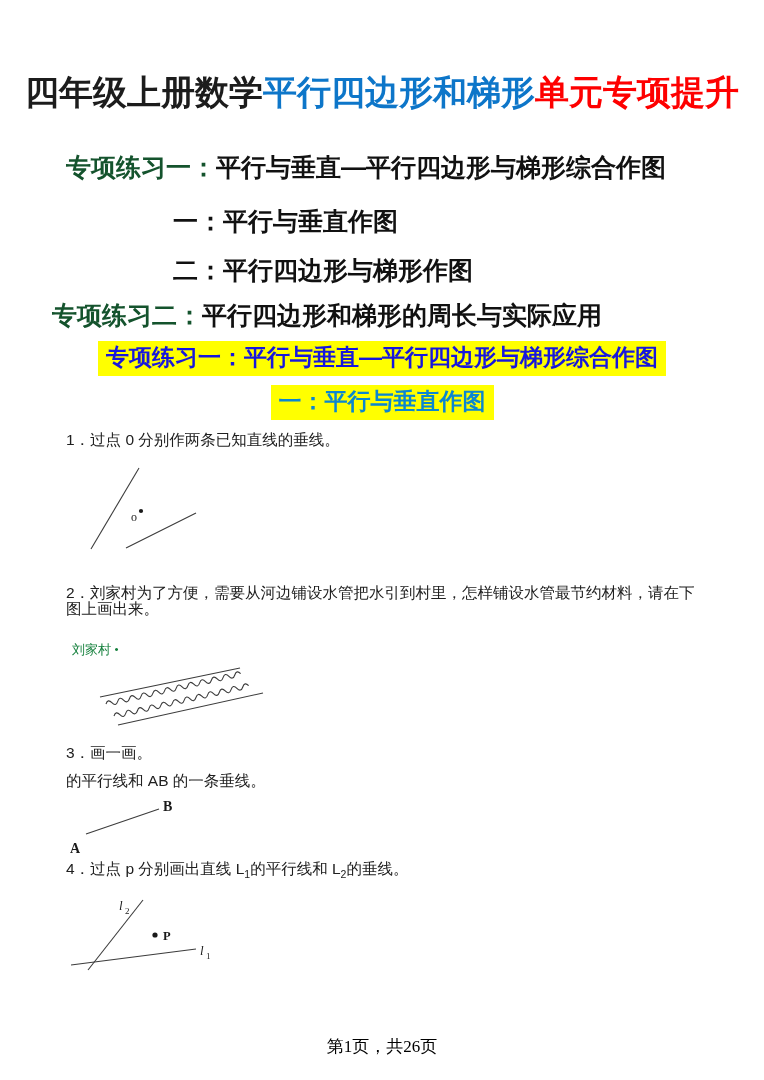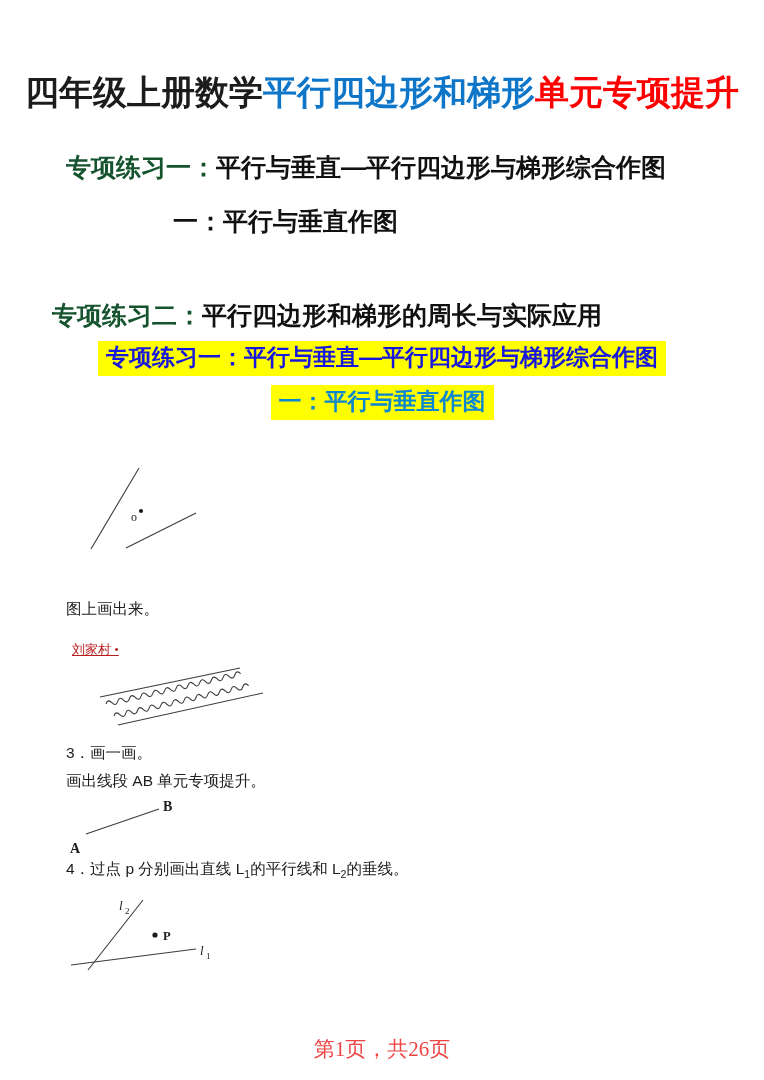--- a/index.html
+++ b/index.html
@@ -39,74 +39,77 @@
   .q1-text{top:430px;left:66px;}
   .q2-line1{top:583px;left:66px;}
   .q2-line2{top:599px;left:66px;}
   .q3-line1{top:743px;left:66px;text-align:right;}
   .q3-line2{top:771px;left:66px;}
   .q4-text{top:859px;left:66px;}
   sub{font-size:10.5px;}
 
   .village{
     position:absolute;top:641px;left:72px;
-    font-family:"Liberation Serif", serif;font-size:13px;color:#b91c1c;white-space:nowrap;text-decoration:underline;
+    font-family:"Liberation Serif", serif;font-size:13px;color:#15803d;white-space:nowrap;
   }
 
   .fig{position:absolute;}
   .fig-1{left:70px;top:458px;}
   .fig-2{left:90px;top:652px;}
   .fig-3{left:60px;top:790px;}
   .fig-4{left:60px;top:888px;}
   .fig line, .fig path, .fig circle{stroke:#3c3c3c;stroke-width:1.1;fill:none;}
   .fig .dot{fill:#1a1a1a;stroke:none;}
   .fig text{font-family:"Liberation Serif", serif;fill:#1a1a1a;stroke:none;}
   .lbl-ab{font-size:14px;font-weight:bold;}
   .lbl-it{font-style:italic;font-size:13px;}
   .lbl-sub{font-size:9px;}
   .lbl-p{font-size:12.5px;font-weight:bold;}
   .lbl-o{font-size:12px;}
 
   .footer{
     position:absolute;top:1035px;left:0;width:764px;text-align:center;
-    font-family:"Liberation Serif", serif;font-size:21px;color:#ef4444;
+    font-family:"Liberation Serif", serif;font-size:17px;color:#000000;
   }
 </style>
 </head>
 <body>
 
 <div class="page">
 
   <div class="title"><span>四年级上册数学</span><span class="t-blue">平行四边形和梯形</span><span class="t-red">单元专项提升</span></div>
 
   <div class="toc-line toc-1"><span class="toc-prefix">专项练习一：</span><span>平行与垂直—平行四边形与梯形综合作图</span></div>
   <div class="toc-line toc-2">一：平行与垂直作图</div>
+  <div class="toc-line toc-3">二：平行四边形与梯形作图</div>
   <div class="toc-line toc-4"><span class="toc-prefix">专项练习二：</span><span>平行四边形和梯形的周长与实际应用</span></div>
 
   <div class="hl hl-1"><span>专项练习一：平行与垂直—平行四边形与梯形综合作图</span></div>
   <div class="hl hl-2"><span>一：平行与垂直作图</span></div>
 
+  <div class="q q1-text">1．过点 0 分别作两条已知直线的垂线。</div>
   <svg class="fig fig-1" width="150" height="100">
     <line x1="21" y1="91" x2="69" y2="10"></line>
     <line x1="56" y1="90" x2="126" y2="55"></line>
     <text x="61" y="63" class="lbl-o">o</text>
     <circle class="dot" cx="71" cy="53" r="2.1"></circle>
   </svg>
 
+  <div class="q q2-line1">2．刘家村为了方便，需要从河边铺设水管把水引到村里，怎样铺设水管最节约材料，请在下</div>
   <div class="q q2-line2">图上画出来。</div>
   <div class="village">刘家村 •</div>
   <svg class="fig fig-2" width="185" height="95">
     <line x1="10" y1="45" x2="150" y2="16"></line>
     <line x1="28" y1="73" x2="173" y2="41"></line>
     <path transform="translate(16,52) rotate(-12.7)" d="M0 0 q3 -5 6 0 t6 0 t6 0 t6 0 t6 0 t6 0 t6 0 t6 0 t6 0 t6 0 t6 0 t6 0 t6 0 t6 0 t6 0 t6 0 t6 0 t6 0 t6 0 t6 0 t6 0 t6 0 t6 0"></path>
     <path transform="translate(24,64) rotate(-12.7)" d="M0 0 q3 -5 6 0 t6 0 t6 0 t6 0 t6 0 t6 0 t6 0 t6 0 t6 0 t6 0 t6 0 t6 0 t6 0 t6 0 t6 0 t6 0 t6 0 t6 0 t6 0 t6 0 t6 0 t6 0 t6 0"></path>
   </svg>
 
   <div class="q q3-line1">3．画一画。</div>
-  <div class="q q3-line2">画出线段 AB 单元专项提升。</div>
+  <div class="q q3-line2">的平行线和 AB 的一条垂线。</div>
   <svg class="fig fig-3" width="170" height="70">
     <text x="103" y="21" class="lbl-ab">B</text>
     <line x1="26" y1="44" x2="99" y2="19"></line>
     <text x="10" y="63" class="lbl-ab">A</text>
   </svg>
 
   <div class="q q4-text"><span>4．过点 p 分别画出直线 L</span><sub>1</sub><span>的平行线和 L</span><sub>2</sub><span>的垂线。</span></div>
   <svg class="fig fig-4" width="175" height="100">
     <text x="59" y="22" class="lbl-it">l</text>
     <text x="65" y="26" class="lbl-sub">2</text>

